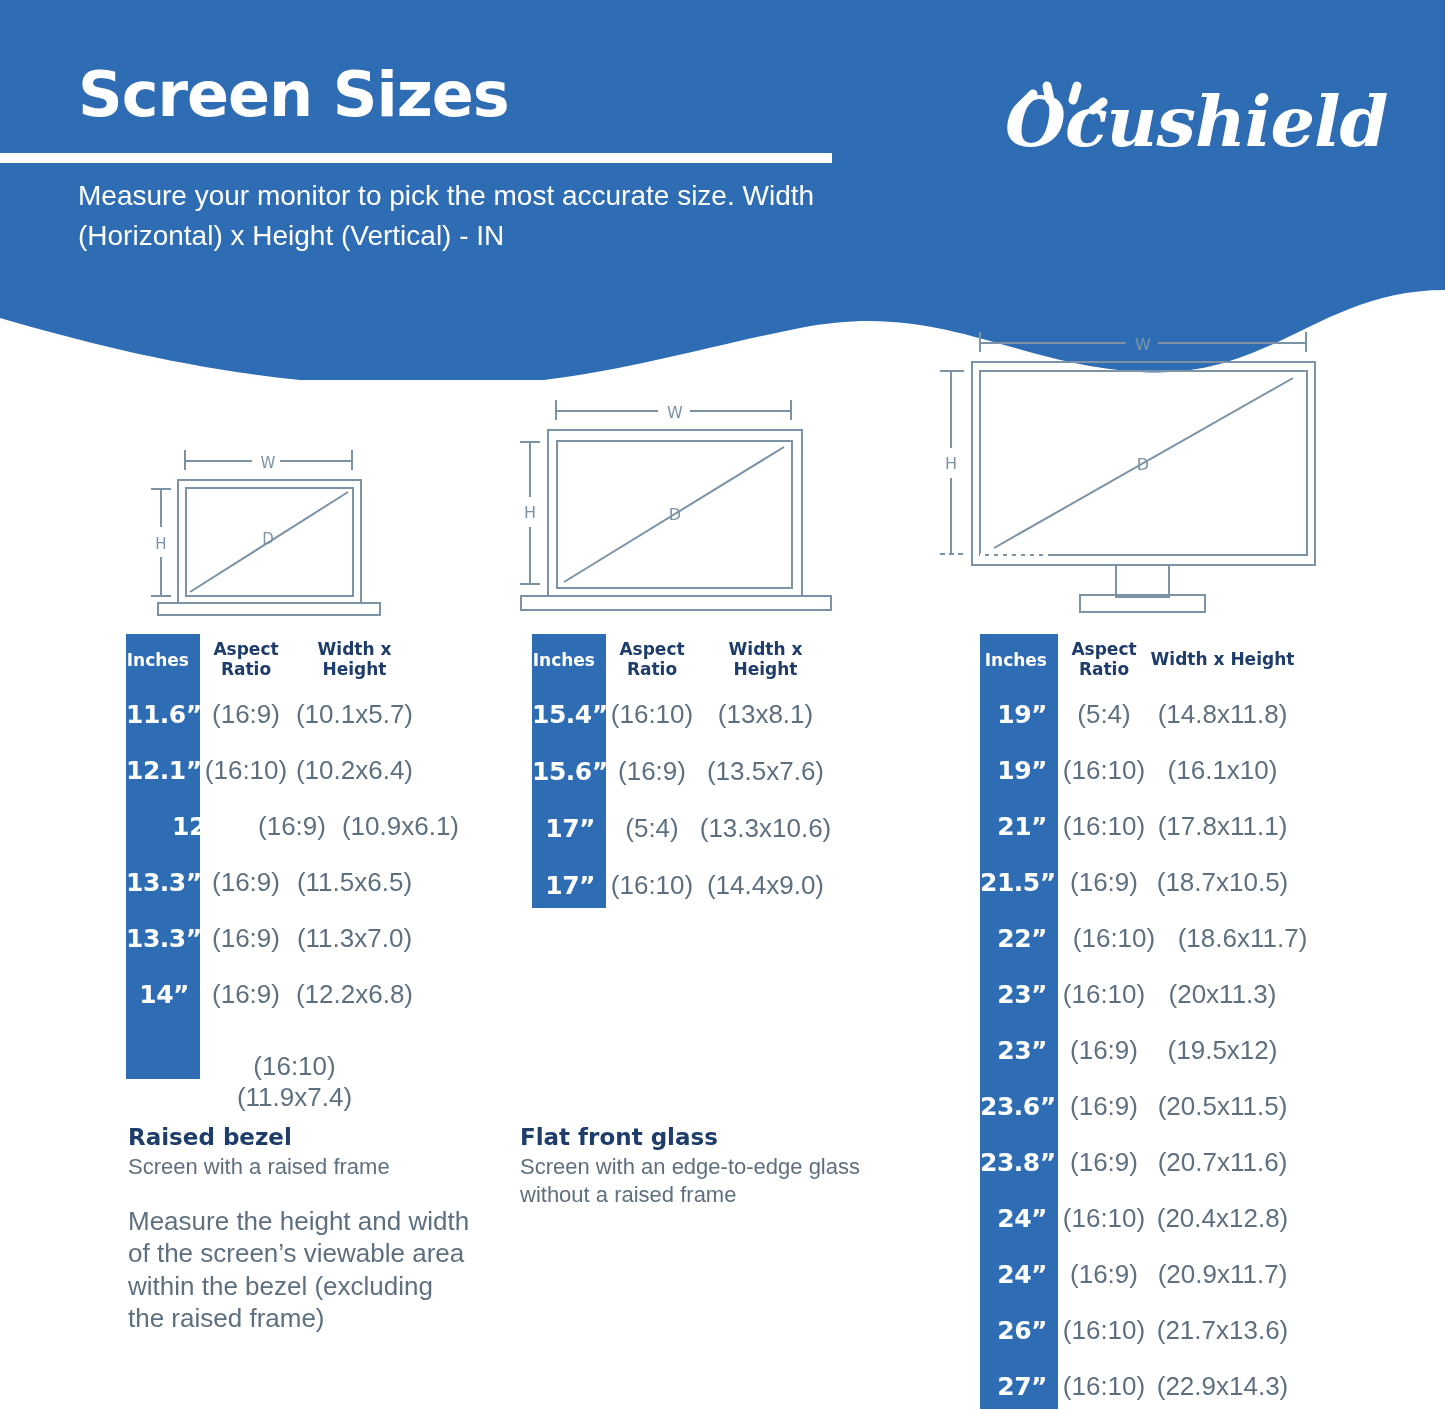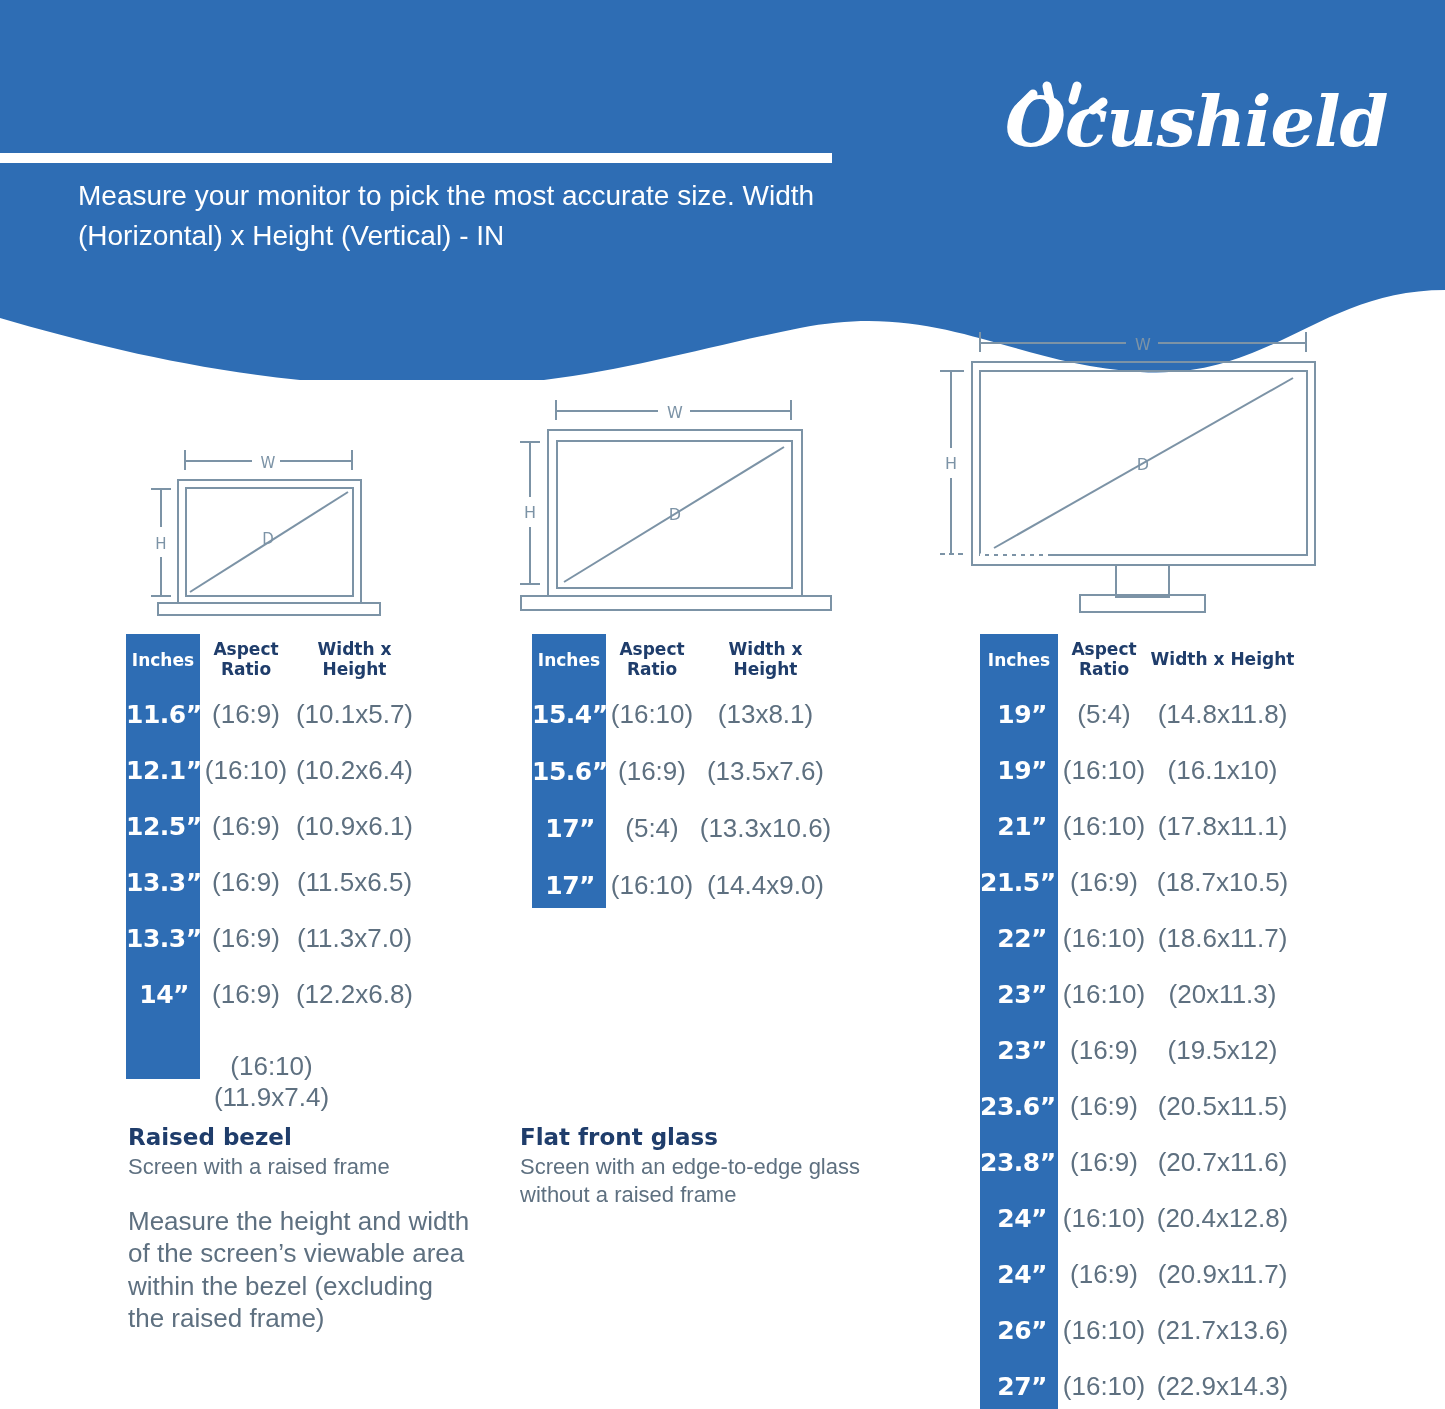--- a/index.html
+++ b/index.html
@@ -84,21 +84,21 @@
     box-sizing:border-box;
   }
   .c-ratio, .c-wh{
     color:#5E7080;
     font-size:26px;
     text-align:center;
     box-sizing:border-box;
     font-weight:400;
   }
   .tbl-head .c-inches{
-    font-size:17px;font-weight:bold;text-align:center;padding-right:0;
+    font-size:17px;font-weight:bold;padding-right:11px;
     letter-spacing:0;
   }
   .tbl-head .c-ratio, .tbl-head .c-wh{
     color:#1F3D6B;font-size:17px;font-weight:bold;line-height:1.15;
     font-family:"DejaVu Sans", sans-serif;
   }
 
   
   #table-raised-bezel .c-inches{width:74px;}
   #table-raised-bezel .c-ratio{width:92px;}
@@ -126,20 +126,21 @@
 </style>
 </head>
 <body>
 
 <div id="header-banner">
   <svg class="wave" viewBox="0 0 1445 380" preserveAspectRatio="none">
     <path d="M0,0 L1445,0 L1445,290 C1320,290 1270,380 1140,372 C1010,364 940,300 800,328 C660,356 560,394 380,386 C230,379 110,350 0,318 Z" fill="#2E6DB4"></path>
   </svg>
 
   <div id="header-content">
+    <div id="page-title">Screen Sizes</div>
     <div id="title-divider"></div>
     <div id="brand-logo">
       <svg class="rays" width="130" height="70" viewBox="0 0 130 70">
         <g stroke="#ffffff" stroke-width="9" stroke-linecap="round">
           <line x1="10" y1="40" x2="22" y2="28"></line>
           <line x1="36" y1="20" x2="39" y2="34"></line>
           <line x1="66" y1="20" x2="62" y2="34"></line>
           <line x1="92" y1="36" x2="82" y2="44"></line>
         </g>
       </svg>
@@ -241,21 +242,21 @@
         <div class="tbl-row" style="height: 56px;">
           <div class="c-inches">11.6”</div>
           <div class="c-ratio">(16:9)</div>
           <div class="c-wh">(10.1x5.7)</div>
         </div>
         <div class="tbl-row" style="height: 56px;">
           <div class="c-inches">12.1”</div>
           <div class="c-ratio">(16:10)</div>
           <div class="c-wh">(10.2x6.4)</div>
         </div>
-        <div class="tbl-row" style="height: 56px;">
+        <div class="tbl-row" style="height: 56px; margin-left: 46px;">
           <div class="c-inches">12.5”</div>
           <div class="c-ratio">(16:9)</div>
           <div class="c-wh">(10.9x6.1)</div>
         </div>
         <div class="tbl-row" style="height: 56px;">
           <div class="c-inches">13.3”</div>
           <div class="c-ratio">(16:9)</div>
           <div class="c-wh">(11.5x6.5)</div>
         </div>
         <div class="tbl-row" style="height: 56px;">
@@ -342,21 +343,21 @@
         <div class="tbl-row" style="height: 56px;">
           <div class="c-inches">21”</div>
           <div class="c-ratio">(16:10)</div>
           <div class="c-wh">(17.8x11.1)</div>
         </div>
         <div class="tbl-row" style="height: 56px;">
           <div class="c-inches">21.5”</div>
           <div class="c-ratio">(16:9)</div>
           <div class="c-wh">(18.7x10.5)</div>
         </div>
-        <div class="tbl-row" style="height: 56px;">
+        <div class="tbl-row" style="height: 56px; gap: 10px;">
           <div class="c-inches">22”</div>
           <div class="c-ratio">(16:10)</div>
           <div class="c-wh">(18.6x11.7)</div>
         </div>
         <div class="tbl-row" style="height: 56px;">
           <div class="c-inches">23”</div>
           <div class="c-ratio">(16:10)</div>
           <div class="c-wh">(20x11.3)</div>
         </div>
         <div class="tbl-row" style="height: 56px;">

